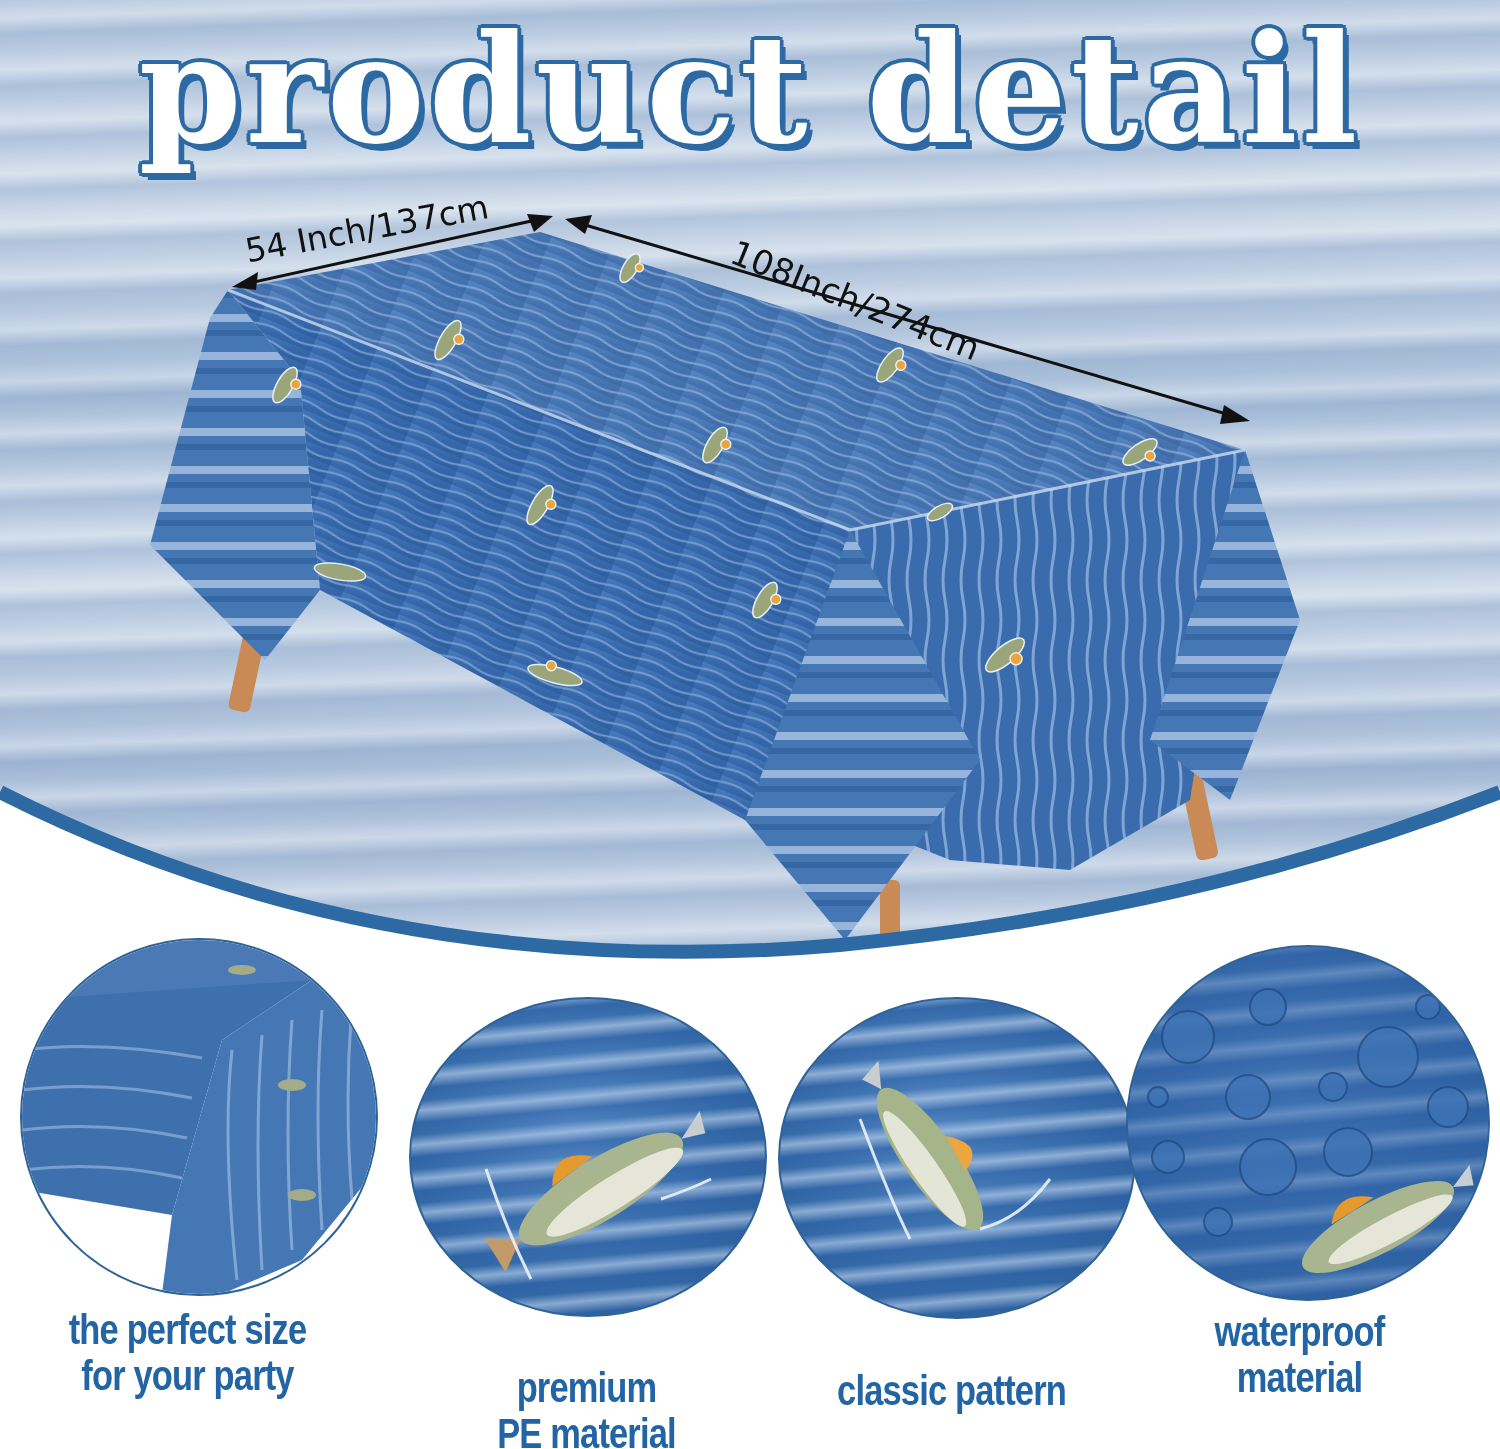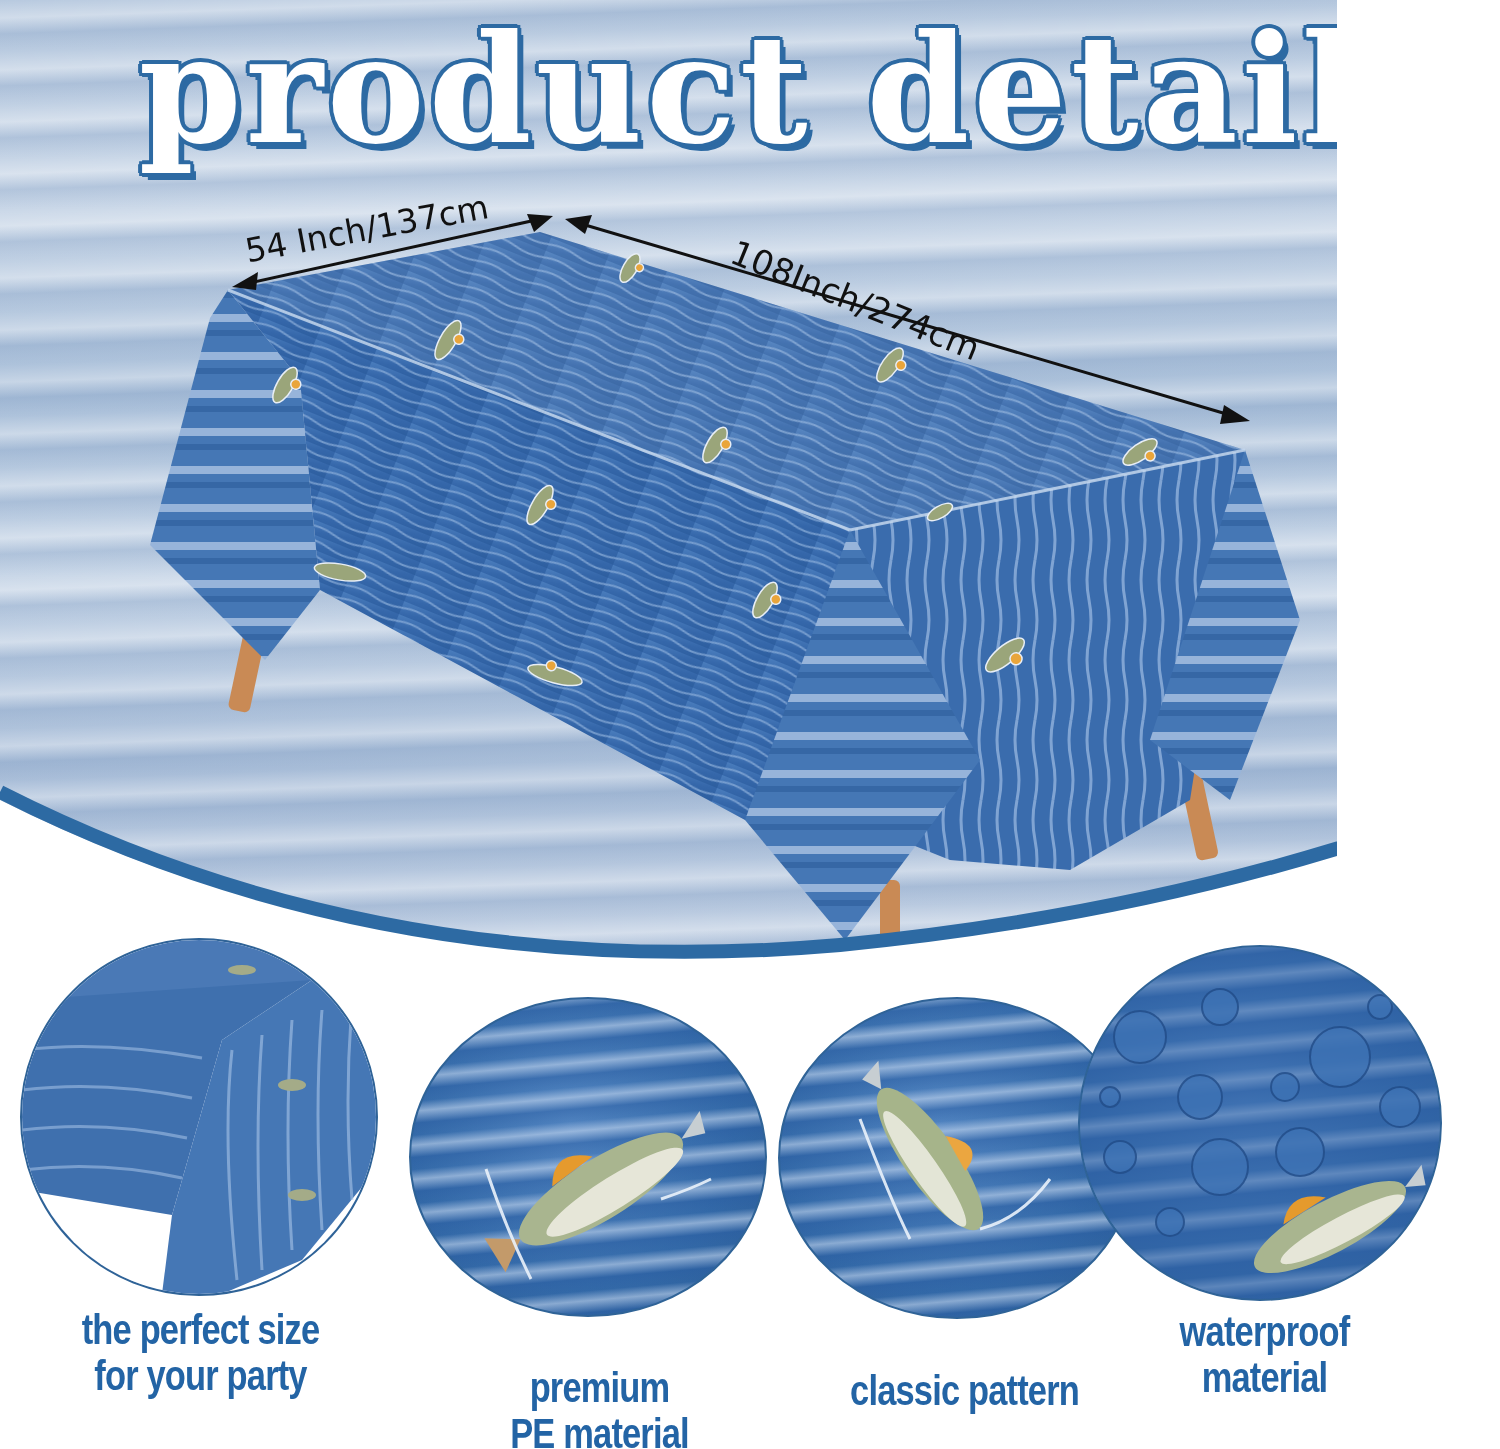--- a/index.html
+++ b/index.html
@@ -3,21 +3,21 @@
 <meta charset="utf-8">
 <style>
   html, body { margin: 0; padding: 0; }
   body {
     width: 1500px; height: 1449px; position: relative; overflow: hidden;
     background: #ffffff;
     font-family: "Liberation Sans", sans-serif;
   }
   
   .hero {
-    position: absolute; left: 0; top: 0; width: 1337px; height: 960px;
+    position: absolute; left: 0; top: 0; width: 1500px; height: 960px;
     overflow: hidden;
   }
   .water-bg {
     position: absolute; inset: 0;
     background:
       repeating-linear-gradient(178deg,
         rgba(255,255,255,0.0) 0px, rgba(255,255,255,0.35) 18px,
         rgba(120,150,190,0.25) 34px, rgba(255,255,255,0.0) 52px),
       linear-gradient(180deg, #b7c9df 0%, #c8d6e7 22%, #a9bfd9 40%, #c5d4e6 60%, #a8bdd8 80%, #c0cfe3 100%);
   }
@@ -40,21 +40,21 @@
 
   .dim-label {
     position: absolute; color: #111; font-family: "DejaVu Sans", sans-serif;
     font-size: 33px; white-space: nowrap; transform-origin: left top;
   }
   .dim-width { left: 242px; top: 232px; transform: rotate(-10.5deg); }
   .dim-length { left: 740px; top: 232px; transform: rotate(22deg); font-size: 34px; }
 
   
   .feature {
-    position: absolute; top: 935px; width: 375px; height: 514px; padding-left: 26px;
+    position: absolute; top: 935px; width: 375px; height: 514px;
   }
   .circle {
     position: absolute; border-radius: 50%; overflow: hidden;
     border: 2px solid #2f6397;
     background:
       repeating-linear-gradient(175deg,
         rgba(255,255,255,0) 0px, rgba(210,225,245,0.55) 10px,
         rgba(40,90,160,0.35) 22px, rgba(255,255,255,0) 34px),
       radial-gradient(circle at 45% 40%, #4f82bf 0%, #3369a8 60%, #2a5b95 100%);
   }
@@ -261,21 +261,21 @@
         <path d="M80 120 Q 110 200 130 240"></path>
           <path d="M200 230 Q 240 220 270 180"></path>
       </g>
     </svg>
   </div>
   <div class="caption">
     <div>classic pattern</div>
   </div>
 </div>
 
-<div class="feature f4" style="left:1064px;">
+<div class="feature f4" style="left:1112px;">
   <div class="circle">
     <svg viewBox="0 0 360 352" preserveAspectRatio="none">
       <rect width="360" height="352" fill="#2f62a6" opacity="0.5"></rect>
       <g fill="#3e72b4" stroke="#234e8a" stroke-width="2" opacity="0.85">
         <circle cx="60" cy="90" r="26"></circle>
           <circle cx="140" cy="60" r="18"></circle>
           <circle cx="260" cy="110" r="30"></circle>
         <circle cx="120" cy="150" r="22"></circle>
           <circle cx="205" cy="140" r="14"></circle>
           <circle cx="320" cy="160" r="20"></circle>

